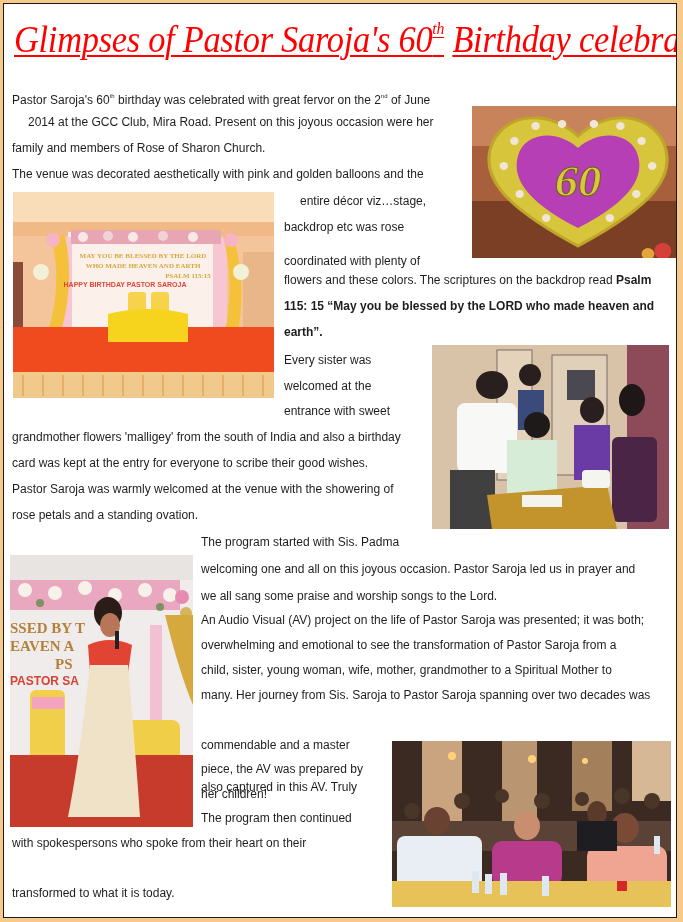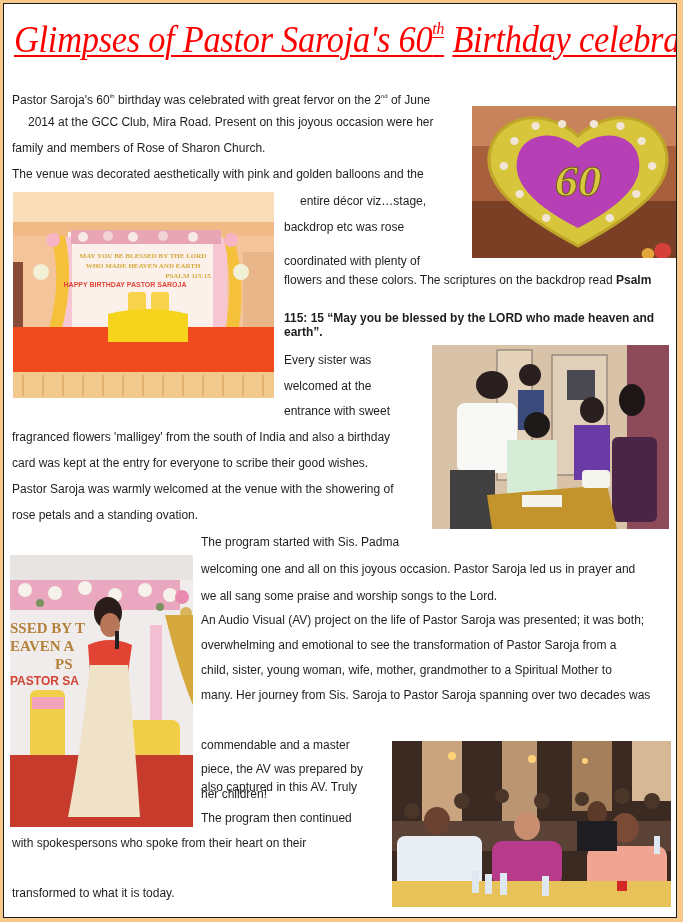--- a/index.html
+++ b/index.html
@@ -51,26 +51,26 @@
   </div>
 
   <div class="t" style="left:8px; top:85px;"><span>Pastor Saroja's 60</span><sup>th</sup><span> birthday was celebrated with great fervor on the 2</span><sup>nd</sup><span> of June</span></div>
   <div class="t" style="left:24px; top:111px;">2014 at the GCC Club, Mira Road. Present on this joyous occasion were her</div>
   <div class="t" style="left:8px; top:137px;">family and members of Rose of Sharon Church.</div>
   <div class="t" style="left:8px; top:163px;">The venue was decorated aesthetically with pink and golden balloons and the</div>
   <div class="t" style="left:296px; top:190px;">entire décor viz…stage,</div>
   <div class="t" style="left:280px; top:216px;">backdrop etc was rose</div>
   <div class="t" style="left:280px; top:242px;margin-top:8px;">coordinated with plenty of</div>
   <div class="t" style="left:280px; top:269px;"><span>flowers and these colors. The scriptures on the backdrop read </span><b>Psalm</b></div>
-  <div class="t" style="left:280px; top:307px;"><b>115: 15 “May you be blessed by the LORD who made heaven and</b></div>
+  <div class="t" style="left:280px; top:295px;"><b>115: 15 “May you be blessed by the LORD who made heaven and</b></div>
   <div class="t" style="left:280px; top:321px;"><b>earth”.</b></div>
   <div class="t" style="left:280px; top:349px;">Every sister was</div>
   <div class="t" style="left:280px; top:375px;">welcomed at the</div>
   <div class="t" style="left:280px; top:400px;">entrance with sweet</div>
-  <div class="t" style="left:8px; top:426px;">fragranced flowers 'malligey' from the south of India and also a birthday</div>
+  <div class="t" style="left:8px; top:426px;">grandmother flowers 'malligey' from the south of India and also a birthday</div>
   <div class="t" style="left:8px; top:452px;">card was kept at the entry for everyone to scribe their good wishes.</div>
   <div class="t" style="left:8px; top:478px;"> Pastor Saroja was warmly welcomed at the venue with the showering of</div>
   <div class="t" style="left:8px; top:504px;">rose petals and a standing ovation.</div>
 
   <div class="t" style="left:197px; top:531px;">The program started with Sis. Padma</div>
   <div class="t" style="left:197px; top:558px;">welcoming one and all on this joyous occasion.  Pastor Saroja led us in prayer and</div>
   <div class="t" style="left:197px; top:585px;">we all sang some praise and worship songs to the Lord.</div>
   <div class="t" style="left:197px; top:609px;">An Audio Visual (AV) project on the life of Pastor Saroja was presented; it was both;</div>
   <div class="t" style="left:197px; top:634px;">overwhelming and emotional to see the transformation of Pastor Saroja from a</div>
   <div class="t" style="left:197px; top:659px;">child, sister, young woman, wife, mother, grandmother to a Spiritual Mother to</div>

